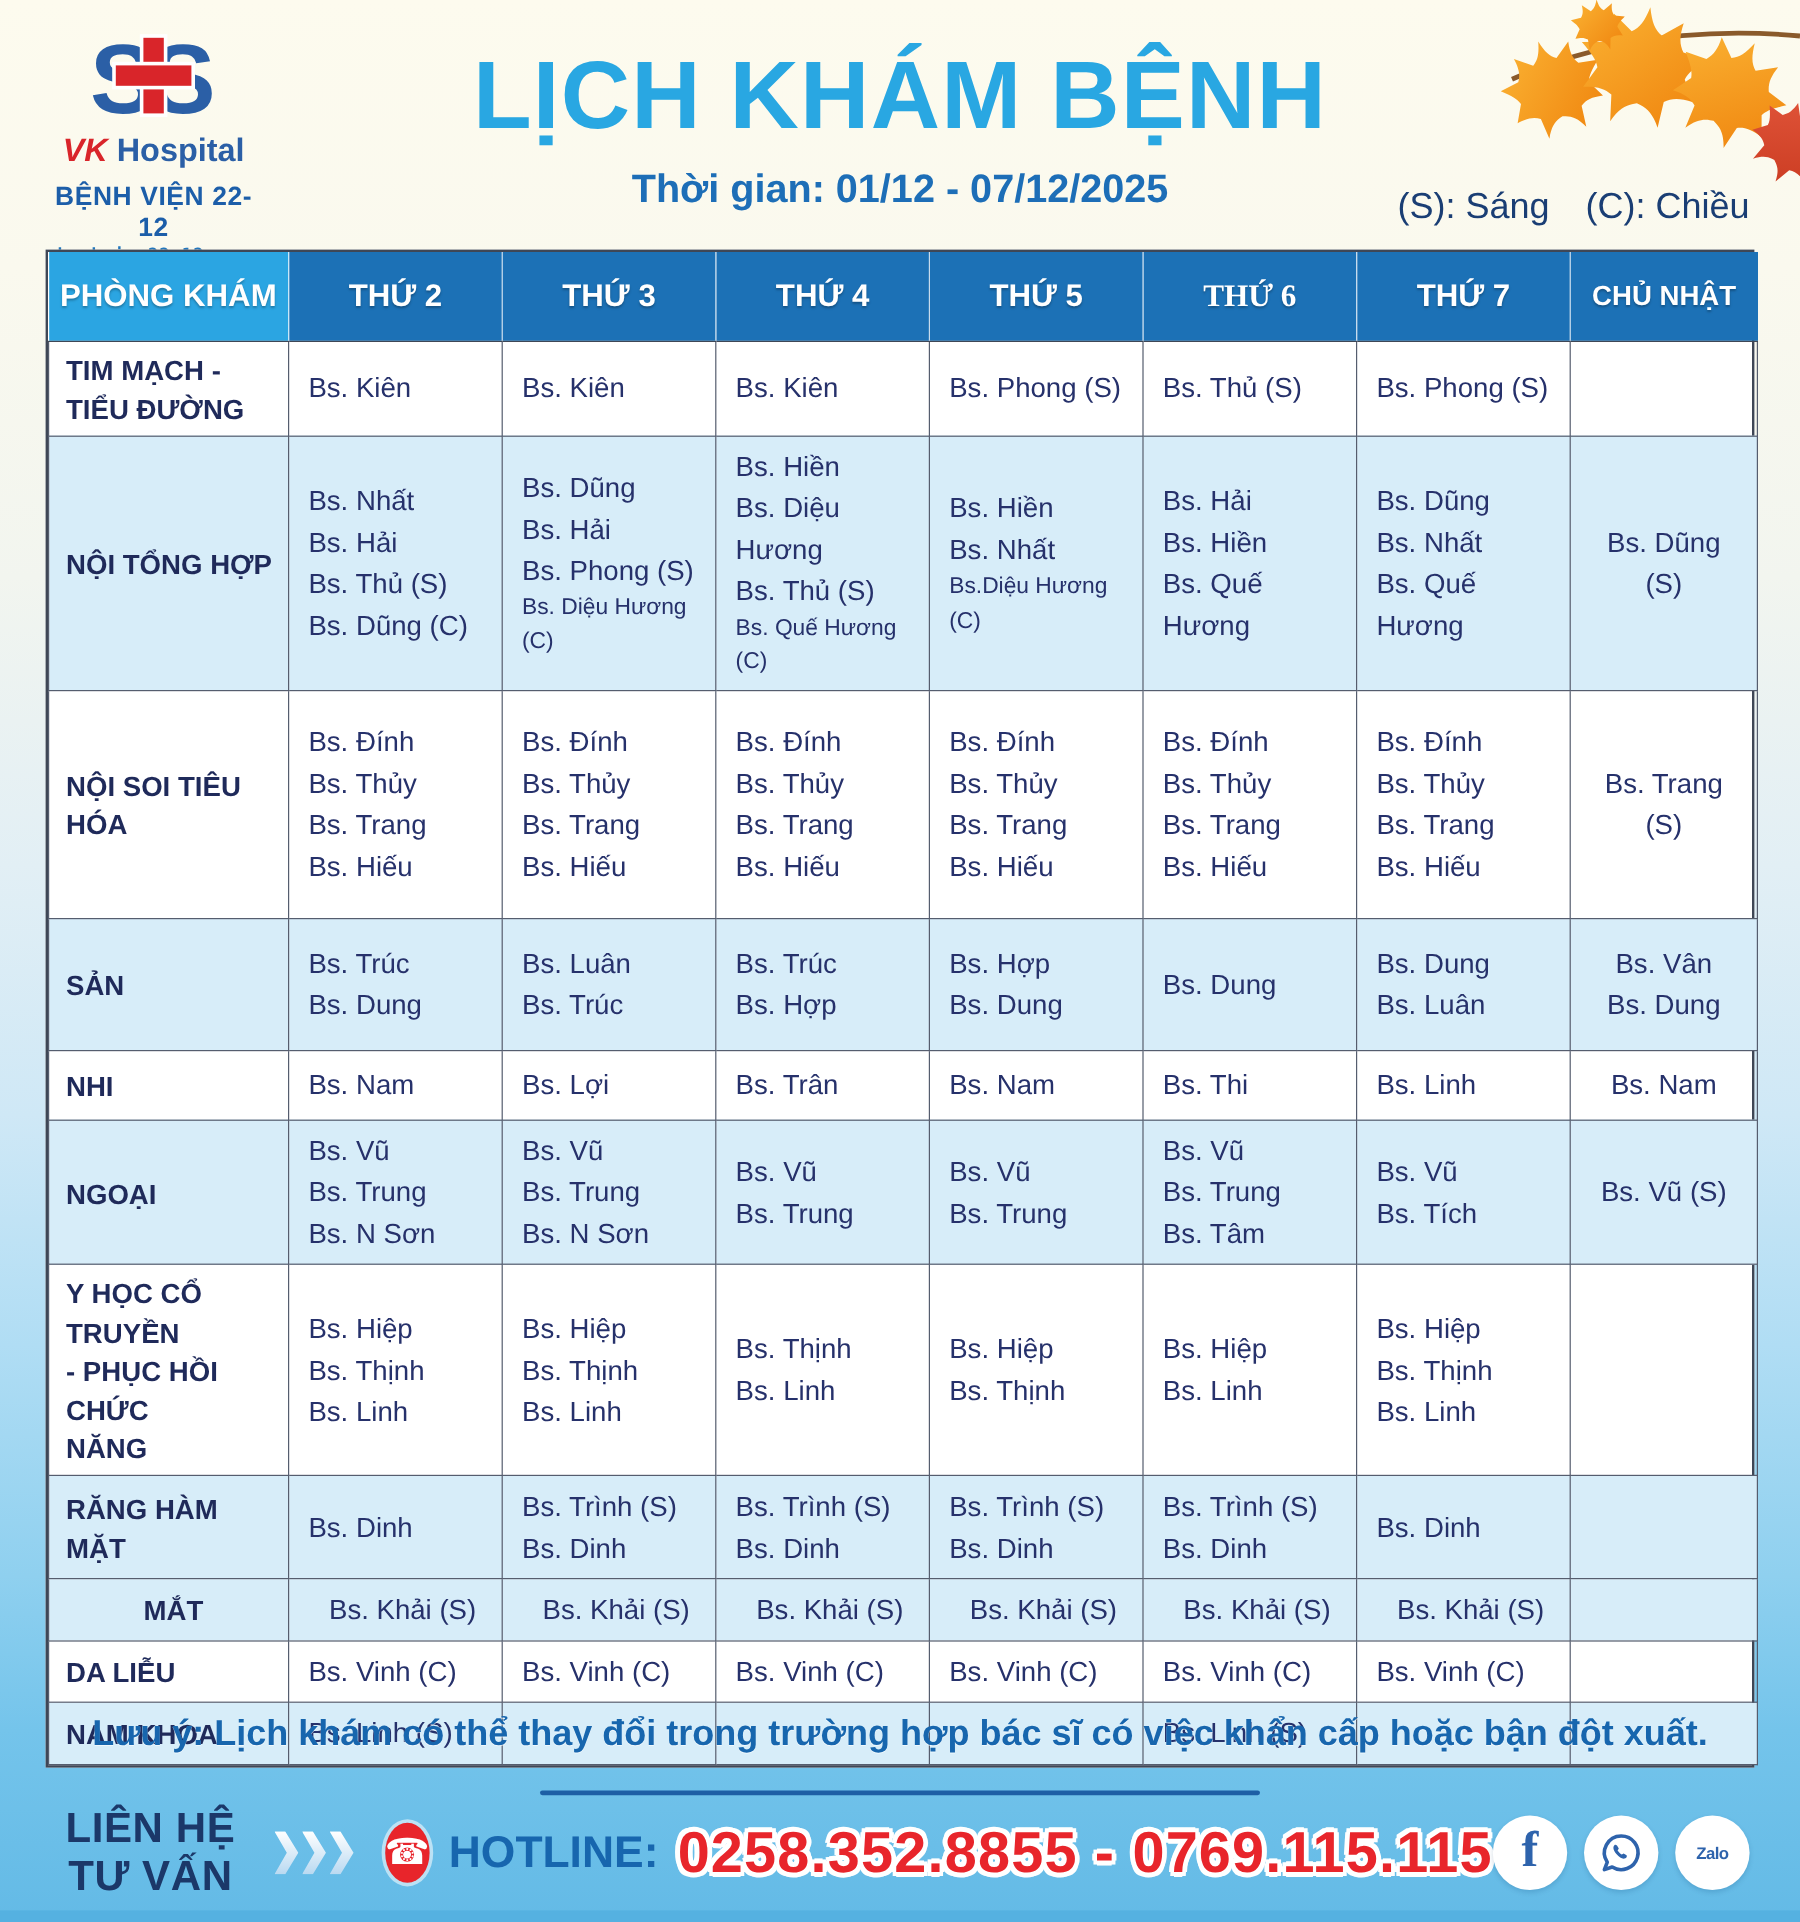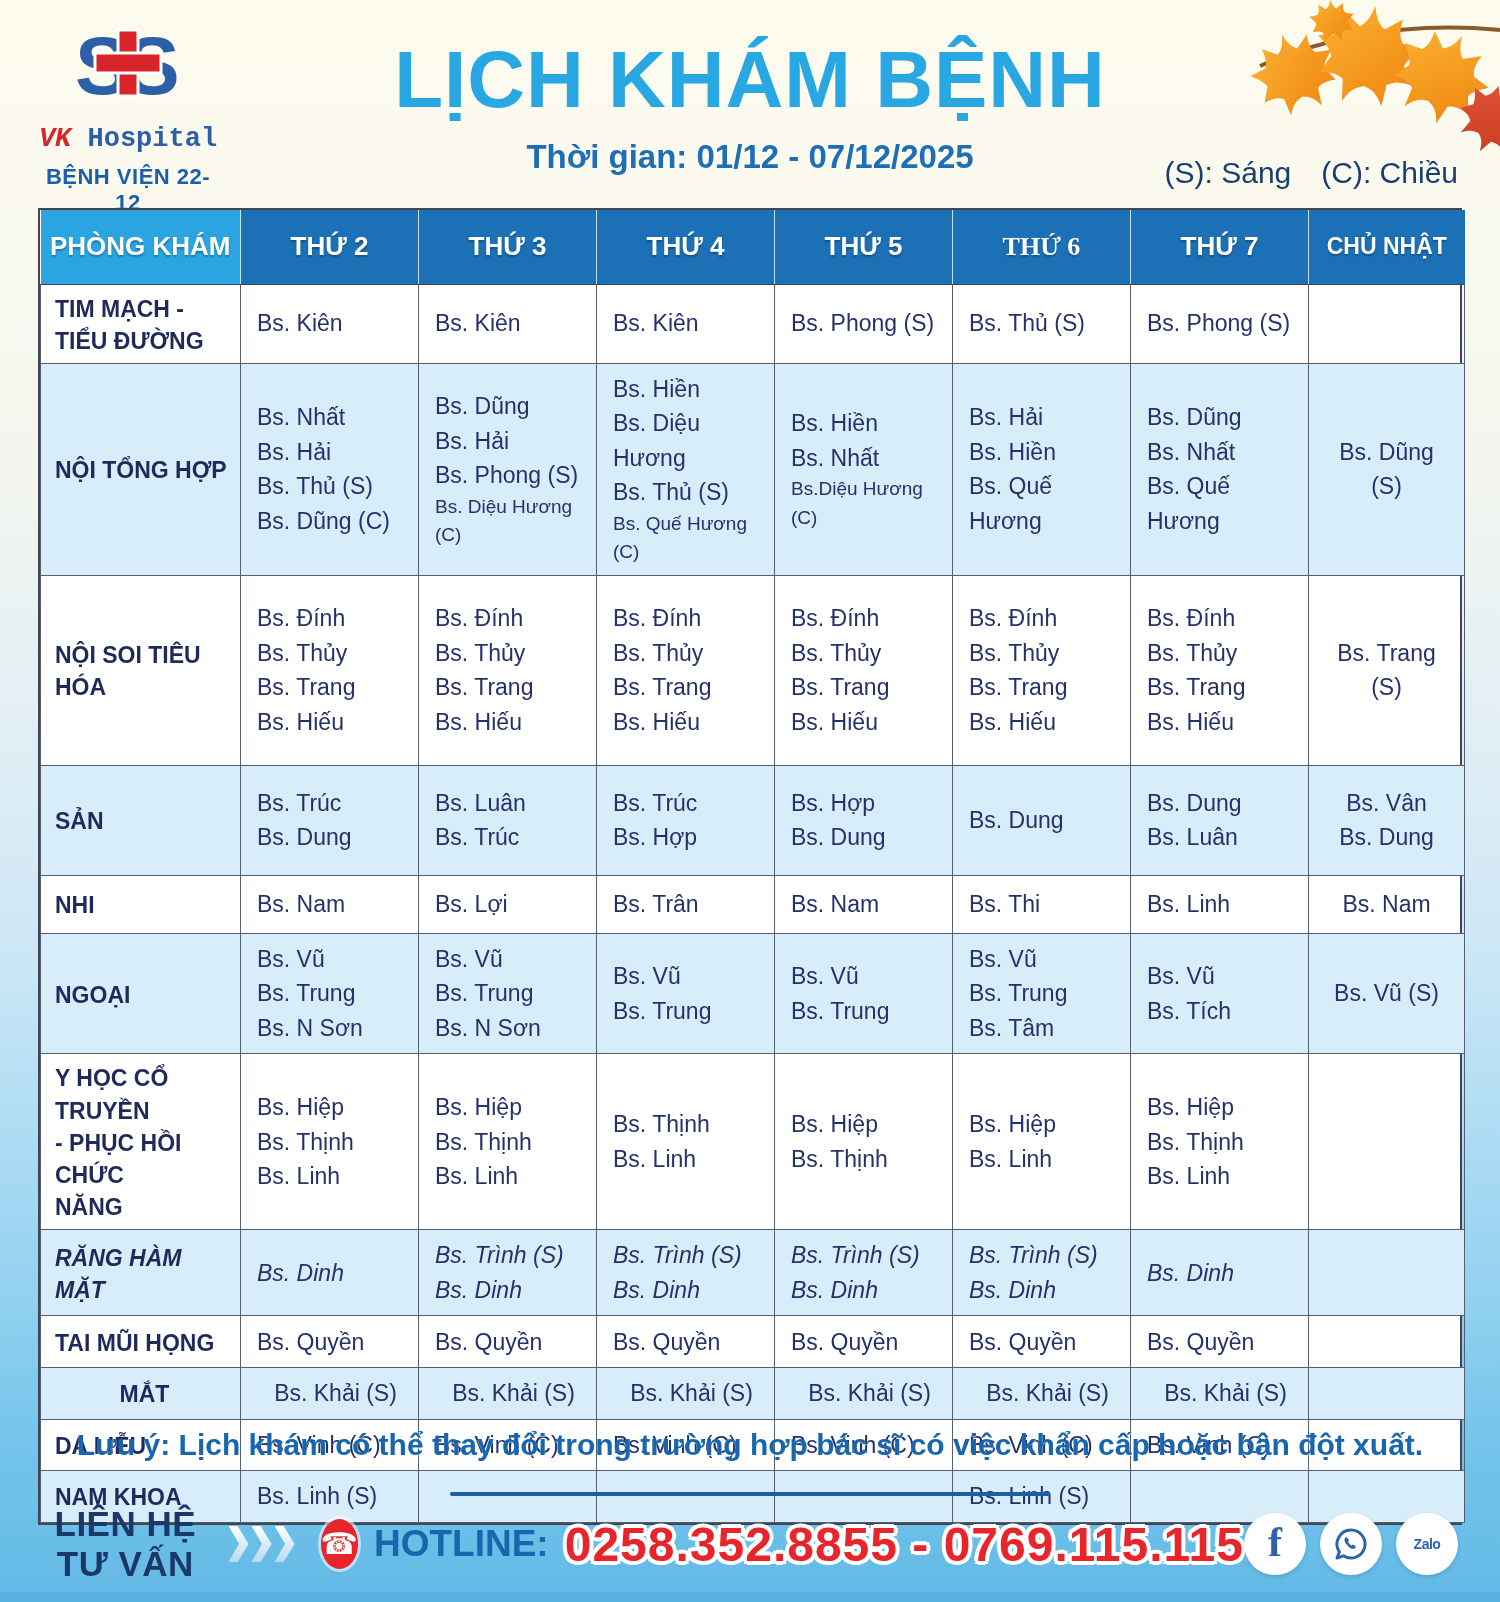--- a/index.html
+++ b/index.html
@@ -9,21 +9,21 @@
   #page {
     position:relative; width:1500px; height:1602px; overflow:hidden;
     background:linear-gradient(180deg,
       #fdfbee 0%, #faf9ee 14%, #f2f5ef 30%, #e2eff5 45%,
       #cfe8f6 58%, #b0ddf4 70%, #8fd0ef 82%, #74c4eb 90%, #63bae6 100%);
   }
 
   
   .logo-block { position:absolute; left:38px; top:20px; width:180px; text-align:center; }
   .logo-mark { display:block; margin:0 auto; }
-  .logo-line2 { font-size:27px; font-weight:bold; margin-top:16px;font-family:Liberation Mono, monospace; }
+  .logo-line2 { font-size:27px; font-weight:bold; margin-top:2px; }
   .logo-vk { color:#d9252a; font-style:italic; }
   .logo-hospital { color:#2b5fa6; }
   .hospital-name { margin-top:10px; font-size:22px; font-weight:bold; color:#1c5ea9; letter-spacing:.5px; }
   .hospital-site { font-family:"DejaVu Sans Mono", monospace; font-size:14px; font-weight:bold; color:#2277be; letter-spacing:1px; margin-top:2px; }
 
   .page-title {
     position:absolute; top:34px; left:0; width:100%; text-align:center;
     font-size:80px; font-weight:800; color:var(--accent,#29a7e2); letter-spacing:1px;
   }
   .page-period {
@@ -398,21 +398,21 @@
               <div class="line">Bs. Hiệp</div>
               <div class="line">Bs. Linh</div>
             </td>
             <td class="cell">
               <div class="line">Bs. Hiệp</div>
               <div class="line">Bs. Thịnh</div>
               <div class="line">Bs. Linh</div>
             </td>
             <td class="cell cn"></td>
           </tr>
-          <tr class="alt" style="height: 76px; font-style: italic;">
+          <tr class="alt" style="height: 76px;">
             <td class="dept">RĂNG HÀM MẶT</td>
             <td class="cell">
               <div class="line">Bs. Dinh</div>
             </td>
             <td class="cell">
               <div class="line">Bs. Trình (S)</div>
               <div class="line">Bs. Dinh</div>
             </td>
             <td class="cell">
               <div class="line">Bs. Trình (S)</div>
@@ -421,42 +421,20 @@
             <td class="cell">
               <div class="line">Bs. Trình (S)</div>
               <div class="line">Bs. Dinh</div>
             </td>
             <td class="cell">
               <div class="line">Bs. Trình (S)</div>
               <div class="line">Bs. Dinh</div>
             </td>
             <td class="cell">
               <div class="line">Bs. Dinh</div>
-            </td>
-            <td class="cell cn"></td>
-          </tr>
-          <tr style="height: 52px;">
-            <td class="dept">TAI MŨI HỌNG</td>
-            <td class="cell">
-              <div class="line">Bs. Quyền</div>
-            </td>
-            <td class="cell">
-              <div class="line">Bs. Quyền</div>
-            </td>
-            <td class="cell">
-              <div class="line">Bs. Quyền</div>
-            </td>
-            <td class="cell">
-              <div class="line">Bs. Quyền</div>
-            </td>
-            <td class="cell">
-              <div class="line">Bs. Quyền</div>
-            </td>
-            <td class="cell">
-              <div class="line">Bs. Quyền</div>
             </td>
             <td class="cell cn"></td>
           </tr>
           <tr class="alt" style="height: 39px; text-align: center;">
             <td class="dept">MẮT</td>
             <td class="cell">
               <div class="line">Bs. Khải (S)</div>
             </td>
             <td class="cell">
               <div class="line">Bs. Khải (S)</div>

